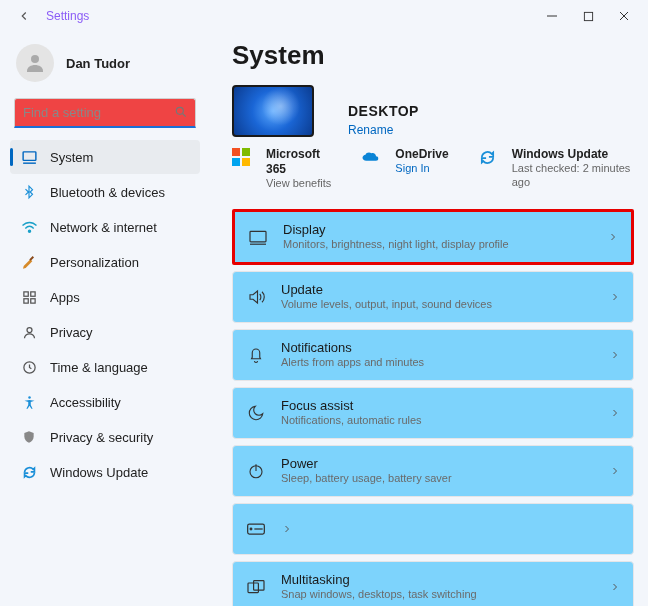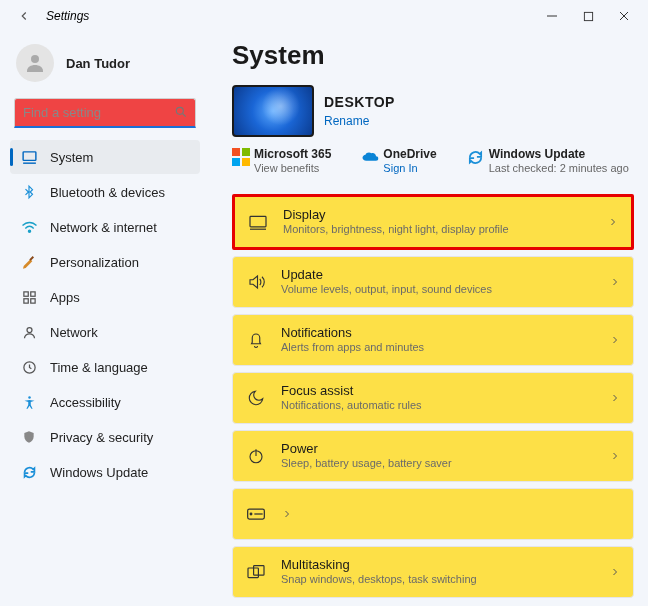--- a/index.html
+++ b/index.html
@@ -19,21 +19,21 @@
     padding: 0 6px;
   }
   .back-btn {
     width: 36px;
     height: 32px;
     display: flex;
     align-items: center;
     justify-content: center;
     color: #555;
   }
-  .title-txt { font-size: 12px; color: #000000; margin-left: 4px; font-style: italic; }
+  .title-txt { font-size: 12px; color: #8b5cf6; margin-left: 4px; }
   .win-controls {
     margin-left: auto;
     display: flex;
   }
   .win-btn {
     width: 36px;
     height: 32px;
     display: flex;
     align-items: center;
     justify-content: center;
@@ -131,22 +131,22 @@
     padding: 0 14px 12px 22px;
     overflow-y: auto;
   }
   .page-title {
     font-size: 26px;
     font-weight: 600;
     margin: 8px 0 14px 0;
   }
   .hero {
     display: flex;
-    align-items: center;
-    gap: 10px;
+    align-items: flex-end;
+    gap: 34px;
     margin-bottom: 8px;
   }
   .hero-img {
     width: 82px;
     height: 52px;
     border: 2px solid #1a1a1a;
     border-radius: 4px;
     background: radial-gradient(circle at 50% 50%, #5aa9ff 0%, #1a66d6 45%, #0b3c91 100%);
     position: relative;
     overflow: hidden;
@@ -158,31 +158,31 @@
     background: radial-gradient(circle at 60% 40%, rgba(255,255,255,0.4) 0%, transparent 35%);
   }
   .hero-txt { display:flex; flex-direction:column; gap:4px; }
   .device-name { font-size:14px; font-weight:700; letter-spacing:0.5px; }
   .rename { color:#0067c0; font-size:12px; cursor:pointer; }
   .status-row {
     display:flex;
     gap:30px;
     margin: 10px 0 18px 0;
   }
-  .status-item { display:flex; align-items:flex-start; gap:4px; }
+  .status-item { display:flex; align-items:flex-start; gap:16px; }
   .status-icon { width:18px; height:18px; display:flex; align-items:center; justify-content:center; margin-top:1px;}
   .status-txt { display:flex; flex-direction:column; line-height:1.25;}
   .status-title { font-size:12px; font-weight:600; color:#222;}
   .status-sub { font-size:11px; color:#0067c0; }
   .status-sub.grey { color:#666; }
   .cards { display:flex; flex-direction:column; gap:6px; }
   .card {
     display:flex;
     align-items:center;
-    background:#fde047;
+    background:#7dd3fc;
     border:1px solid #e5e5e8;
     border-radius:4px;
     padding:10px 12px;
     gap:14px;
     min-height:52px;
   }
   .card.highlight {
     border: 3px solid #e60000;
     border-radius: 2px;
   }
@@ -300,21 +300,21 @@
         </span>
         <span>Apps</span>
       </div>
       <div class="nav-item">
         <span class="nav-icon">
           <svg width="15" height="15" viewBox="0 0 24 24" fill="none" stroke="#555" stroke-width="2">
               <circle cx="12" cy="8" r="4"></circle>
               <path d="M4 21c0-4 4-7 8-7s8 3 8 7"></path>
             </svg>
         </span>
-        <span>Network</span>
+        <span>Privacy</span>
       </div>
       <div class="nav-item">
         <span class="nav-icon">
           <svg width="15" height="15" viewBox="0 0 24 24" fill="none" stroke="#555" stroke-width="2">
               <circle cx="12" cy="12" r="9"></circle>
               <path d="M12 7v5l3 2"></path>
             </svg>
         </span>
         <span>Time &amp; language</span>
       </div>

